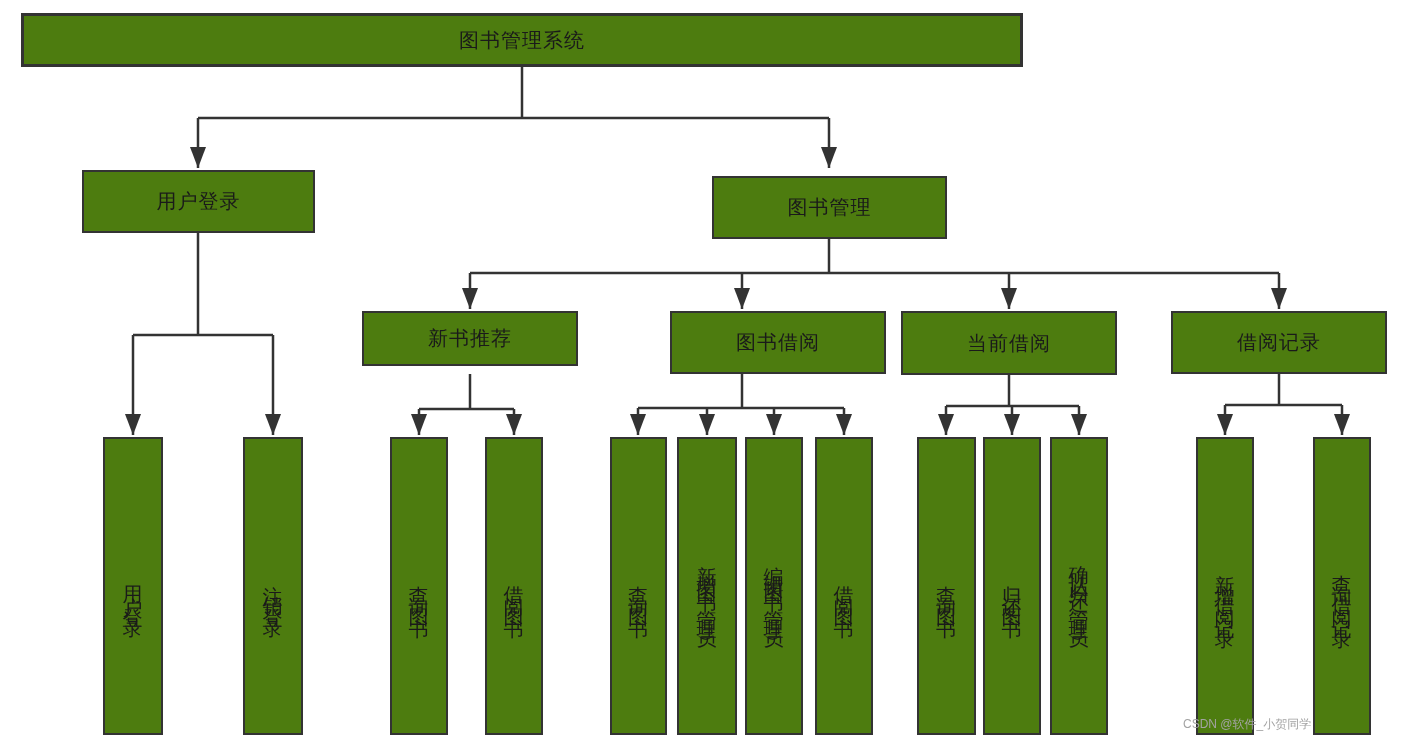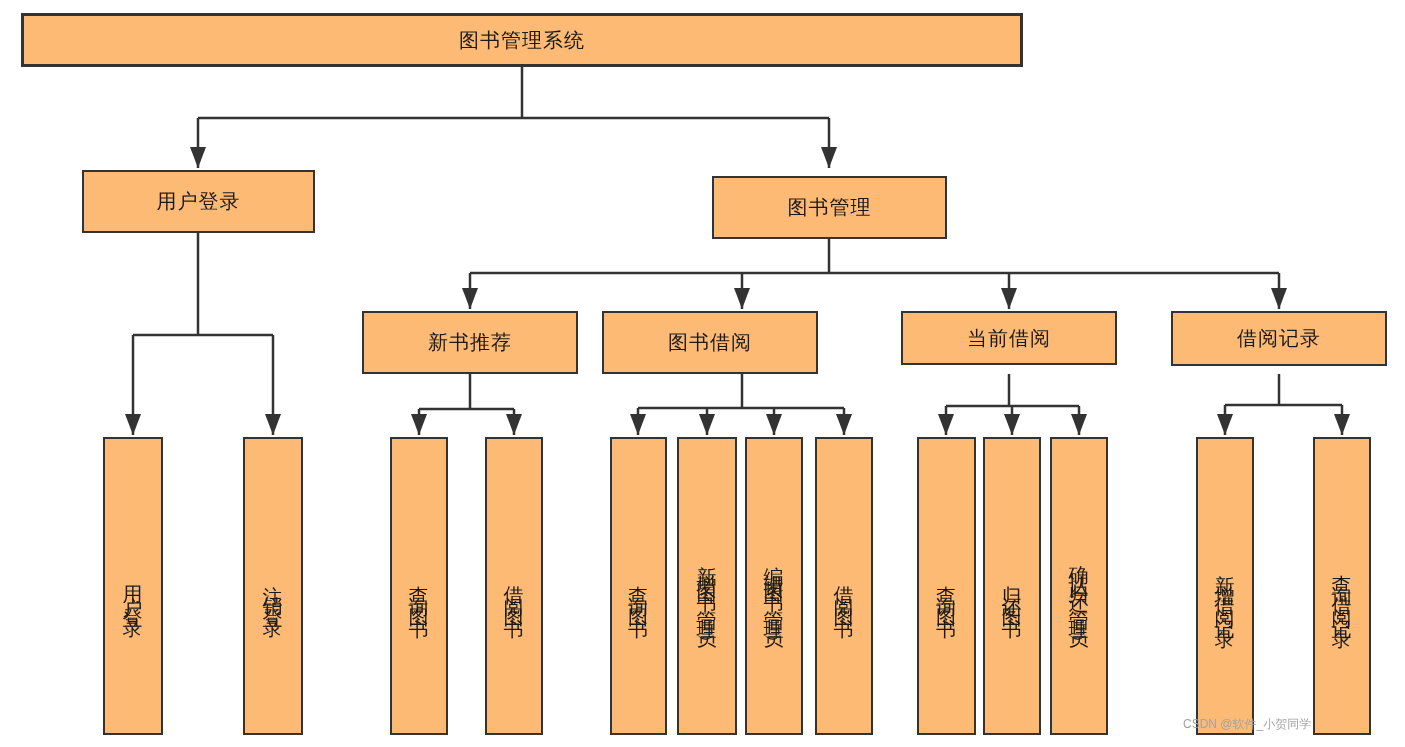--- a/index.html
+++ b/index.html
@@ -18,21 +18,21 @@
   #connectors {
     position: absolute;
     left: 0; top: 0;
     width: 1405px; height: 747px;
     z-index: 1;
     pointer-events: none;
   }
   .node {
     position: absolute;
     box-sizing: border-box;
-    background: #fdba74;
+    background: #4d7c0f;
     border: 2.5px solid #333333;
     color: #1a1a1a;
     display: flex;
     align-items: center;
     justify-content: center;
     z-index: 2;
   }
   .node.root {
     border-width: 3px;
   }
@@ -137,30 +137,30 @@
     <span>图书管理系统</span>
   </div>
 
   <div class="node box-h" style="left:82px; top:170px; width:233px; height:63px;">
     <span>用户登录</span>
   </div>
   <div class="node box-h" style="left:712px; top:176px; width:235px; height:63px;">
     <span>图书管理</span>
   </div>
 
-  <div class="node box-h" style="left:362px; top:311px; width:216px; height:63px;">
+  <div class="node box-h" style="left:362px; top:311px; width:216px; height:55px;">
     <span>新书推荐</span>
   </div>
-  <div class="node box-h" style="left:602px; top:311px; width:216px; height:63px;justify-content:center;">
+  <div class="node box-h" style="left:670px; top:311px; width:216px; height:63px;justify-content:center;">
     <span>图书借阅</span>
   </div>
-  <div class="node box-h" style="left:901px; top:311px; width:216px; height:54px;align-items:center;">
+  <div class="node box-h" style="left:901px; top:311px; width:216px; height:64px;align-items:center;">
     <span>当前借阅</span>
   </div>
-  <div class="node box-h" style="left:1171px; top:311px; width:216px; height:55px;">
+  <div class="node box-h" style="left:1171px; top:311px; width:216px; height:63px;">
     <span>借阅记录</span>
   </div>
 
   <div class="node box-v" style="left:103px; top:437px; width:60px; height:298px;">
     <span class="vtext">用户登录</span>
   </div>
   <div class="node box-v" style="left:243px; top:437px; width:60px; height:298px;">
     <span class="vtext">注销登录</span>
   </div>
 

